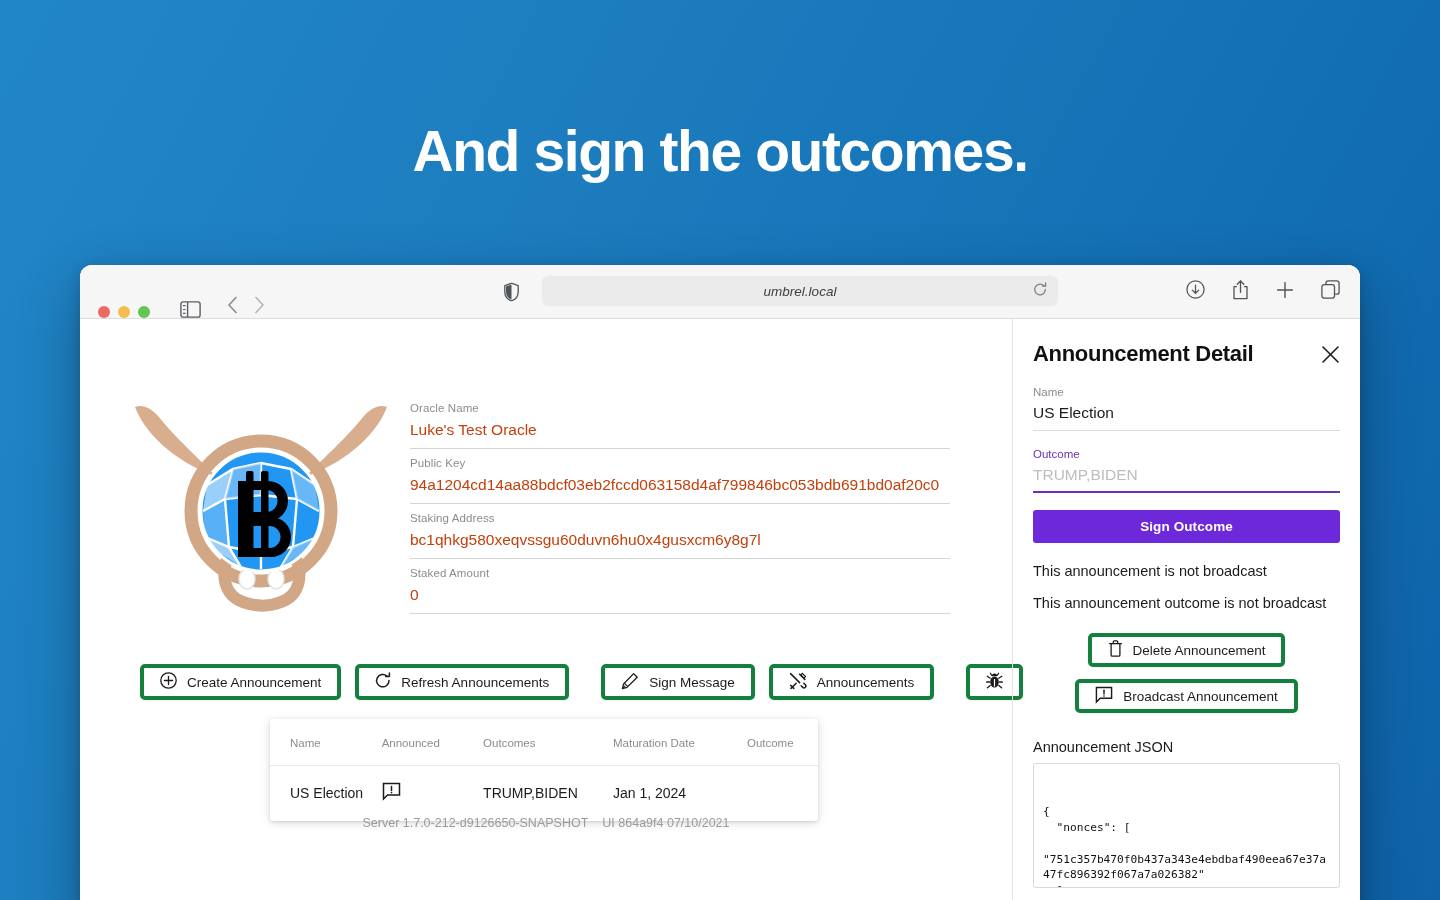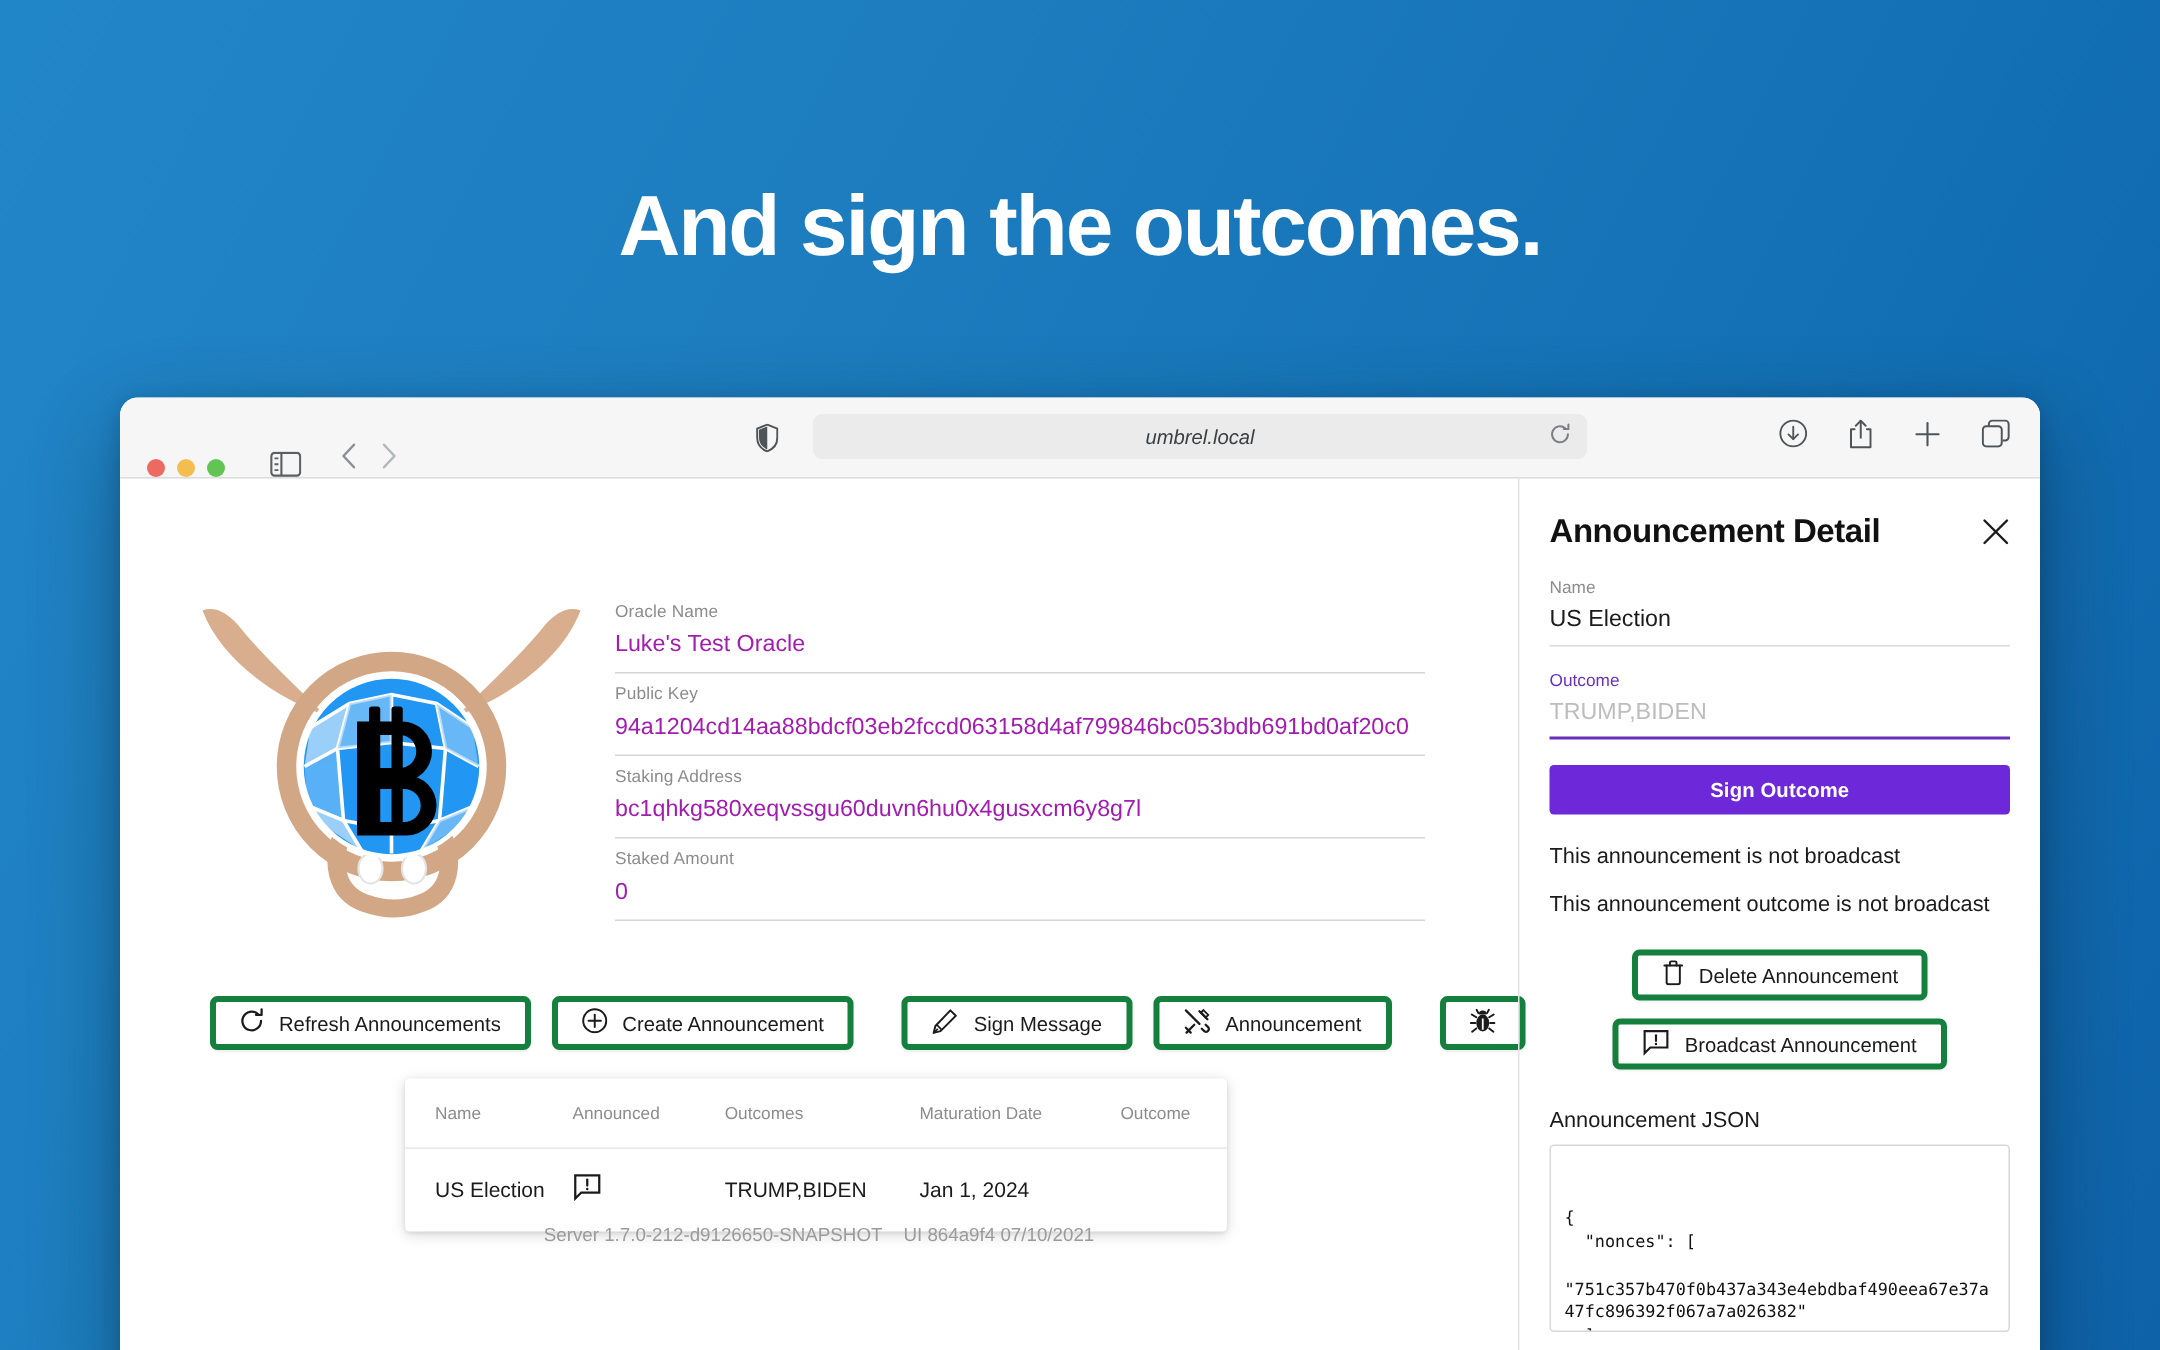--- a/index.html
+++ b/index.html
@@ -97,21 +97,21 @@
   
   .form {
     position: absolute; left: 330px; top: 83px; width: 540px;
   }
   .field { margin-bottom: 8px; position: relative; }
   .field-label {
     font-size: 11.5px; color: #8c8c8c; letter-spacing: .1px;
     margin-bottom: 7px; display: block;
   }
   .field-value {
-    font-size: 15.5px; color: #a21caf;
+    font-size: 15.5px; color: #c2410c;
     padding-bottom: 9px;
     border-bottom: 1px solid #d6d6d6;
     white-space: nowrap; overflow: hidden;
   }
 
   
   .btnrow {
     position: absolute; left: 60px; top: 345px;
     display: flex; align-items: center; gap: 14px;
   }
@@ -357,59 +357,59 @@
         </div>
         <div class="field">
           <span class="field-label">Staked Amount</span>
           <div class="field-value">0</div>
         </div>
       </div>
 
       <div class="btnrow">
         <div class="btn">
           <span>
-            <svg width="16" height="17" viewBox="0 0 16 17" fill="none" stroke="#1b1b1b" stroke-width="1.5" stroke-linecap="round">
-              <path d="M14 8.6 a6.2 6.2 0 1 1 -2.2 -4.7"></path>
-              <polyline points="14.4,0.9 14.4,4.6 10.7,4.6" stroke-linejoin="round"></polyline>
-            </svg>
-          </span>
-          <span>Refresh Announcements</span>
-        </div>
-
-        <div class="btn">
-          <span>
             <svg width="17" height="17" viewBox="0 0 17 17" fill="none" stroke="#1b1b1b" stroke-width="1.3">
               <circle cx="8.5" cy="8.5" r="7.7"></circle>
               <line x1="8.5" y1="4.4" x2="8.5" y2="12.6" stroke-linecap="round"></line>
               <line x1="4.4" y1="8.5" x2="12.6" y2="8.5" stroke-linecap="round"></line>
             </svg>
           </span>
           <span>Create Announcement</span>
         </div>
 
+        <div class="btn">
+          <span>
+            <svg width="16" height="17" viewBox="0 0 16 17" fill="none" stroke="#1b1b1b" stroke-width="1.5" stroke-linecap="round">
+              <path d="M14 8.6 a6.2 6.2 0 1 1 -2.2 -4.7"></path>
+              <polyline points="14.4,0.9 14.4,4.6 10.7,4.6" stroke-linejoin="round"></polyline>
+            </svg>
+          </span>
+          <span>Refresh Announcements</span>
+        </div>
+
         <div class="btn" style="margin-left:18px">
           <span>
             <svg width="18" height="18" viewBox="0 0 18 18" fill="none" stroke="#1b1b1b" stroke-width="1.3" stroke-linejoin="round">
               <path d="M12.6 1.6 L16.2 5.2 L6.0 15.4 L1.4 16.6 L2.6 12 Z"></path>
               <path d="M3.6 11.3 L6.7 14.4" stroke-width="1.1"></path>
               <path d="M4.2 13.9 L2.0 16.1" stroke-width="1.1"></path>
             </svg>
           </span>
           <span>Sign Message</span>
         </div>
 
         <div class="btn">
           <span>
             <svg width="18" height="18" viewBox="0 0 18 18" fill="none" stroke="#1b1b1b" stroke-width="1.5" stroke-linecap="round">
               <path d="M1.6 1.6 L10.6 10.6 M10.6 2.2 L15.9 7.5 M14.8 11.2 L16.6 13.0 a1.9 1.9 0 0 1 -2.6 2.6 L12.2 13.8"></path>
               <path d="M2.0 16.4 L7.2 11.2 M1.6 13.2 L4.8 16.4"></path>
               <path d="M13.3 1.4 L16.5 4.6 L14.9 6.2 L11.7 3.0 Z" stroke-width="1.2"></path>
             </svg>
           </span>
-          <span>Announcement</span>
+          <span>Announcements</span>
         </div>
 
         <div class="btn icon-only" style="margin-left:18px">
           <span>
             <svg width="17" height="18" viewBox="0 0 17 18" fill="#1b1b1b">
               <ellipse cx="8.5" cy="10" rx="4.3" ry="5.6"></ellipse>
               <path d="M8.5 1.6 a2.7 2.7 0 0 1 2.7 2.7 h-5.4 a2.7 2.7 0 0 1 2.7 -2.7 z"></path>
               <rect x="7.9" y="7" width="1.2" height="7.5" fill="#ffffff"></rect>
               <g stroke="#1b1b1b" stroke-width="1.3" stroke-linecap="round">
                 <line x1="4.2" y1="6.2" x2="1.2" y2="4.3"></line>

